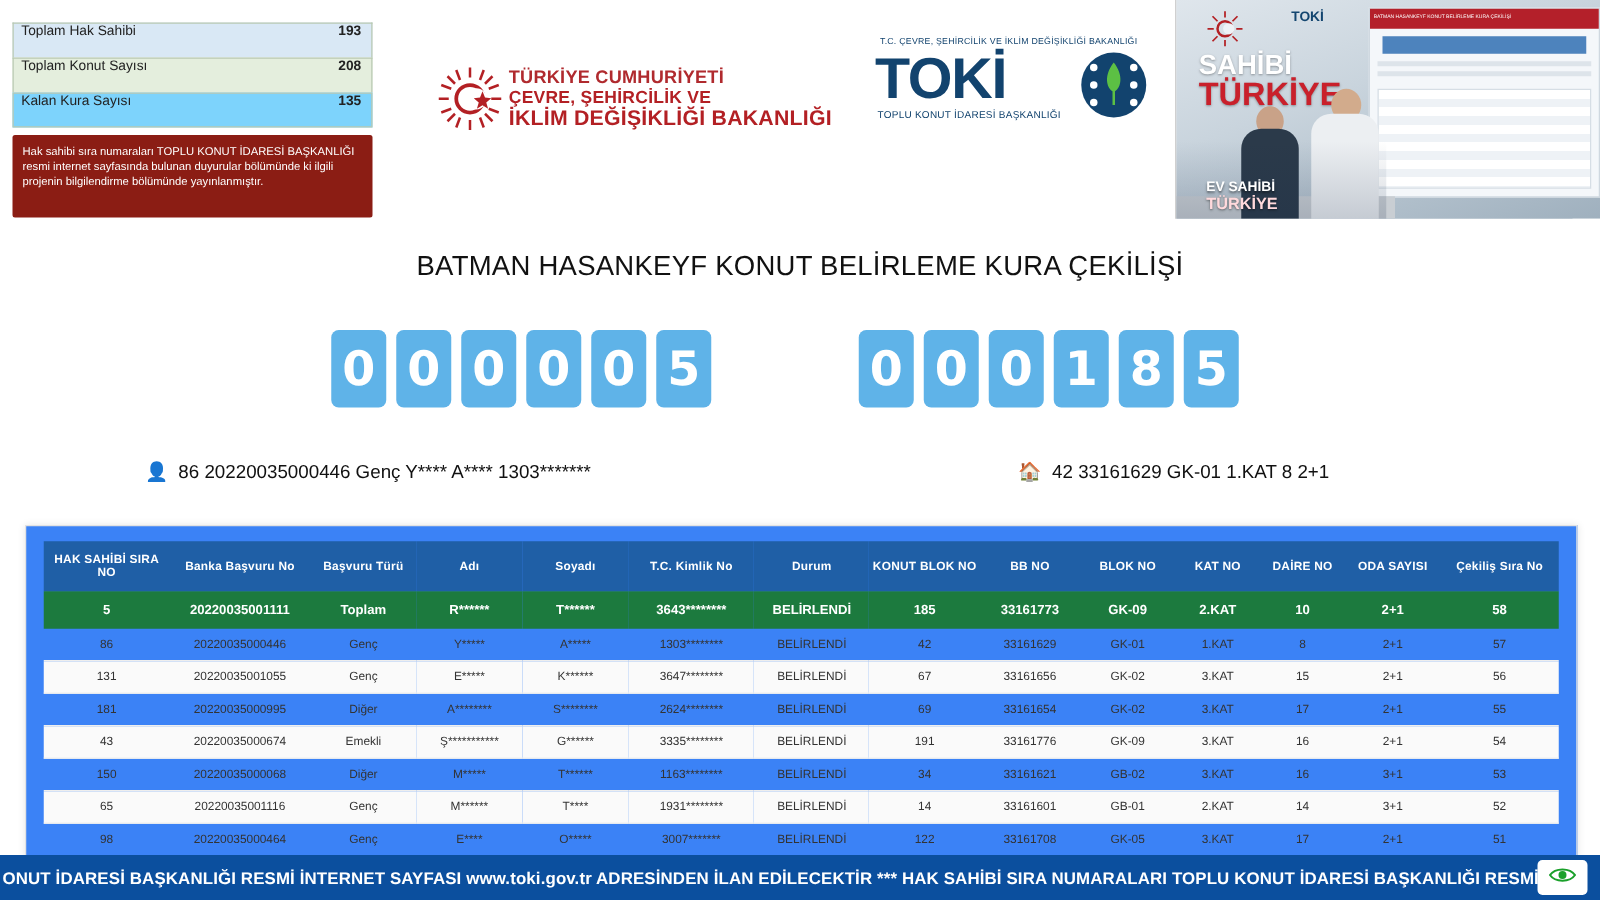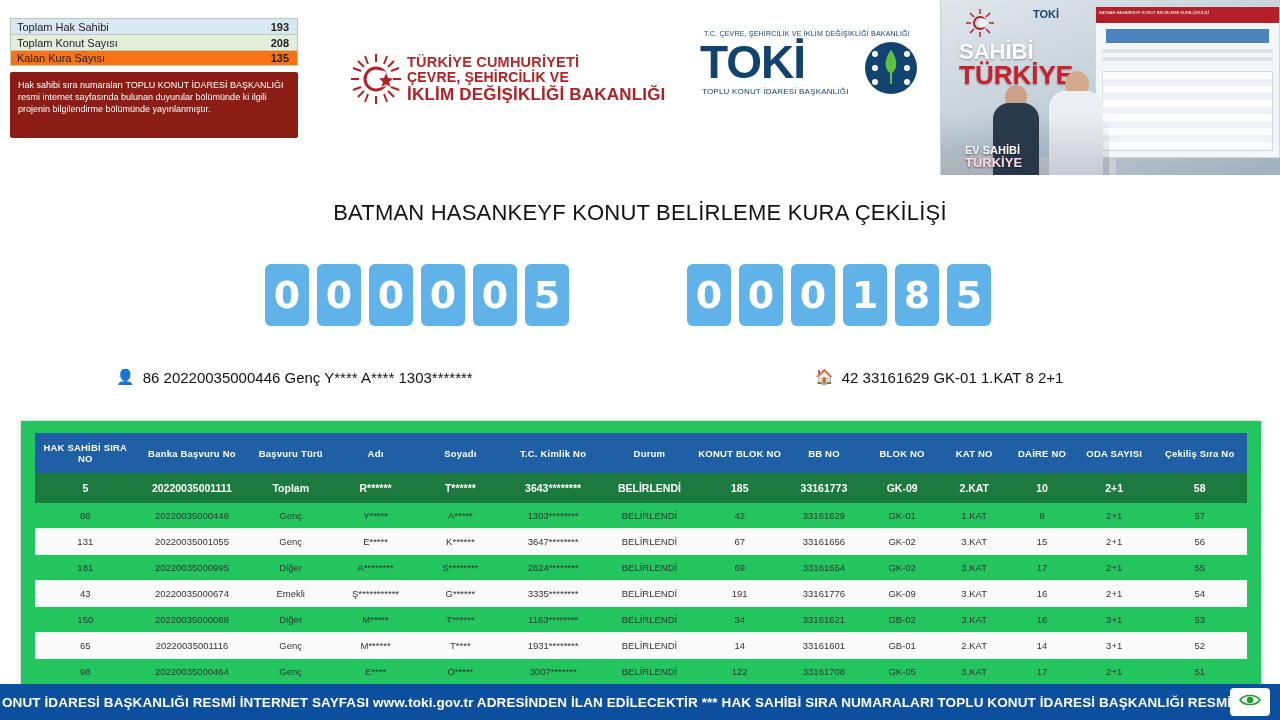--- a/index.html
+++ b/index.html
@@ -18,31 +18,30 @@
 
   
   .stats {
     position: absolute;
     left: 10px; top: 18px;
     width: 288px;
   }
   .stat-row {
     display: flex;
     justify-content: space-between;
-    align-items: center;
-    height: 16px;
+    height: 28px;
     padding: 0 8px 0 6px;
     font-size: 11px;
     color: #222;
     border: 1px solid #b9c9b2;
     border-bottom: none;
   }
   .stat-row:nth-child(1) { background: #d9e8f5; }
   .stat-row:nth-child(2) { background: #e4eedd; }
-  .stat-row:nth-child(3) { background: #f97316; border-bottom: 1px solid #b9c9b2; }
+  .stat-row:nth-child(3) { background: #7dd3fc; border-bottom: 1px solid #b9c9b2; }
   .stat-label { font-size: 11px; }
   .stat-value { font-size: 11px; font-weight: bold; }
 
   .notice {
     margin-top: 6px;
     background: #8b1d14;
     color: #ffffff;
     font-size: 9px;
     line-height: 1.35;
     padding: 7px 8px 9px 8px;
@@ -224,21 +223,21 @@
   .info-line.left { left: 116px; }
   .info-line.right { left: 815px; }
   .glyph { font-size: 15px; color: #111; }
 
   
   .table-panel {
     position: absolute;
     left: 20px; top: 420px;
     width: 1242px;
     height: 270px;
-    background: #22c55e;
+    background: #3b82f6;
     border: 1px solid #e2e2e2;
     box-shadow: 0 0 6px rgba(0,0,0,.10);
     padding: 12px 14px 0 14px;
     overflow: hidden;
   }
   table {
     width: 100%;
     border-collapse: collapse;
     table-layout: fixed;
   }

